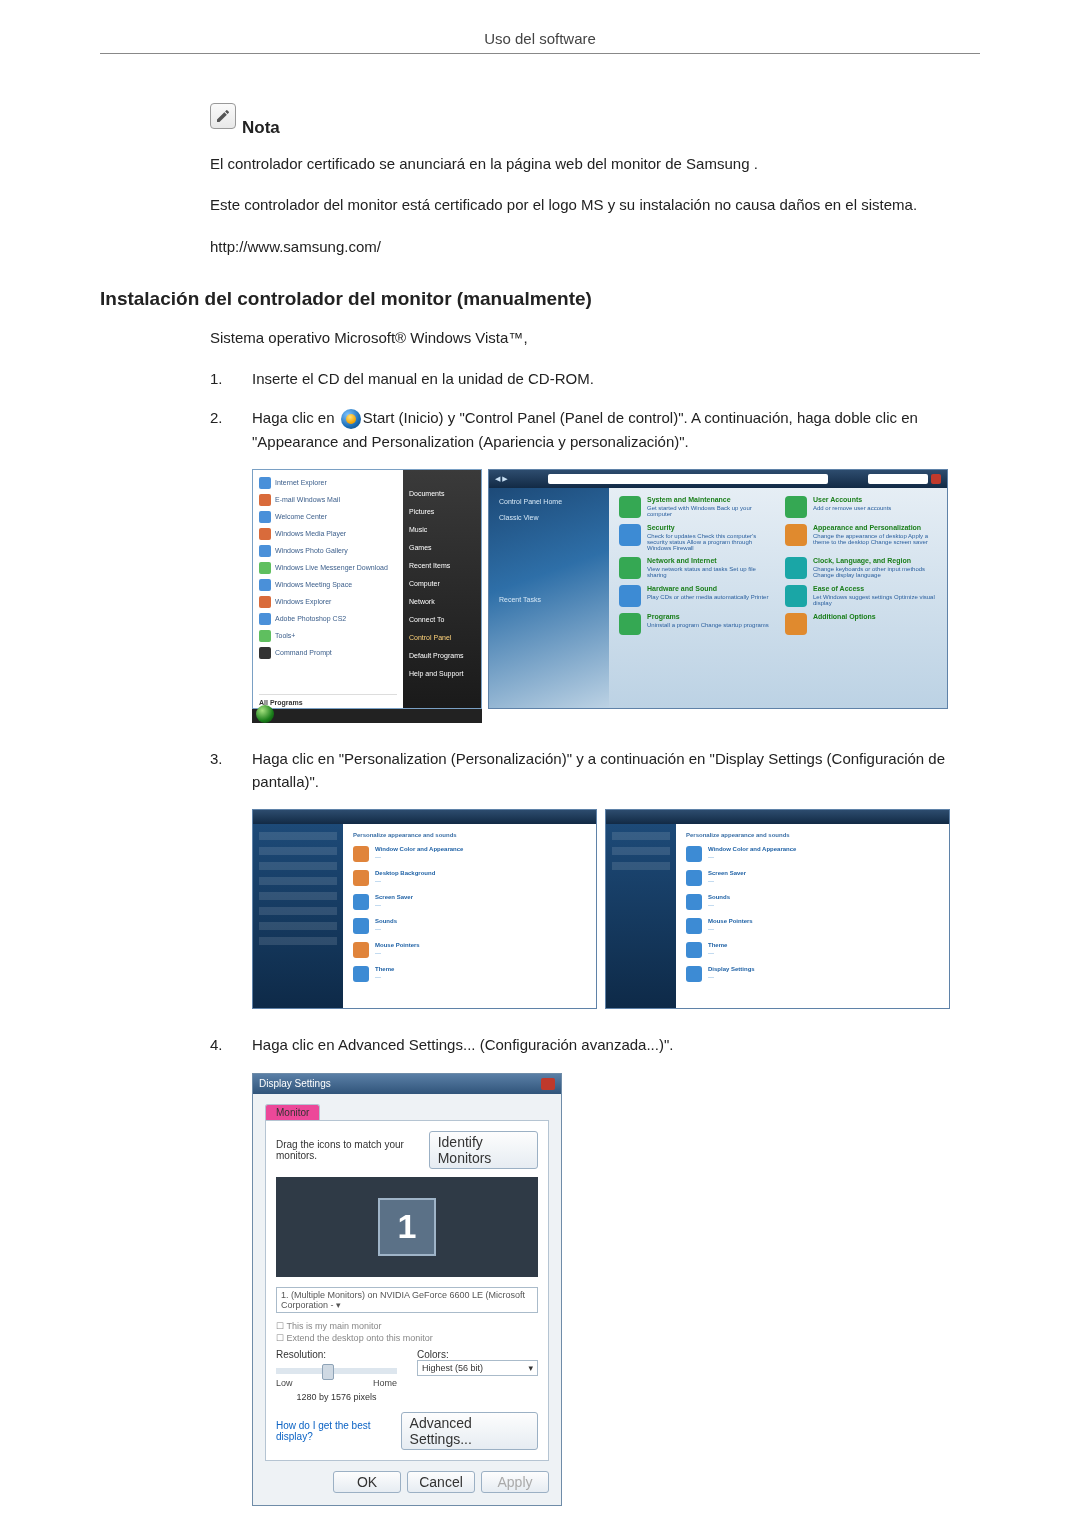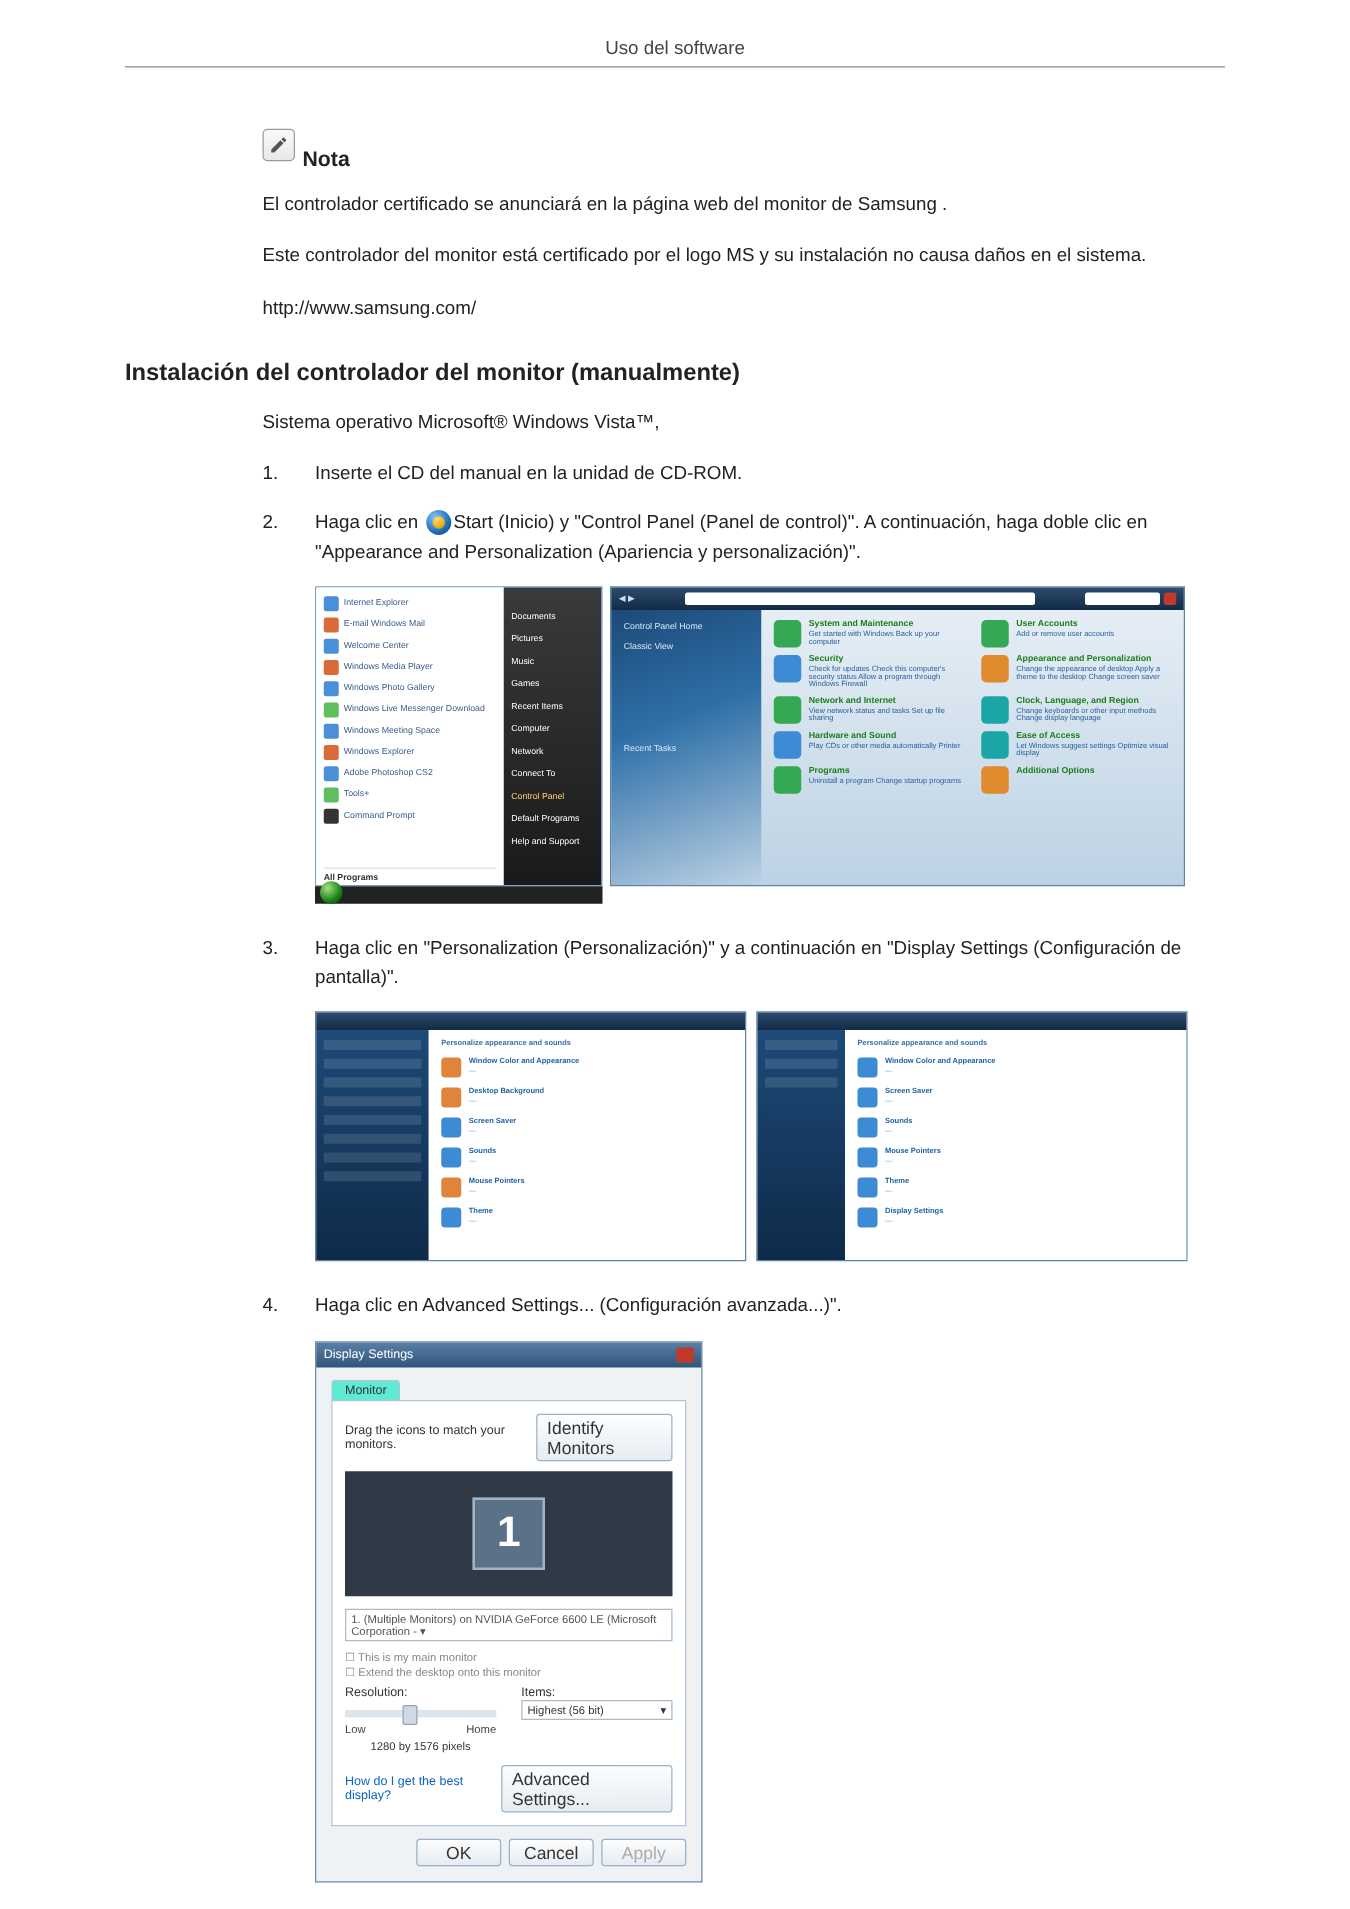--- a/index.html
+++ b/index.html
@@ -177,21 +177,21 @@
   .mock-pers-row .tx span{color:#6aa7da;}
 
   
   .mock-dlg {
     width:310px;margin:6px 0 24px 42px;border:1px solid #6f8ca8;
     background:#eef2f5;box-sizing:border-box;font-size:10px;color:#333;
   }
   .mock-dlg-title{height:20px;background:linear-gradient(#5a7fa6,#30547a);display:flex;align-items:center;padding:0 6px;color:#fff;font-size:10px;justify-content:space-between;}
   .mock-dlg-title .ctl{width:14px;height:12px;background:#c0392b;border-radius:2px;}
   .mock-dlg-body{padding:10px 12px 12px 12px;}
-  .mock-dlg-tab{display:inline-block;background:#5eead4;border:1px solid #b5c4d2;border-bottom:none;border-radius:3px 3px 0 0;padding:2px 10px;font-size:10px;}
+  .mock-dlg-tab{display:inline-block;background:#ec4899;border:1px solid #b5c4d2;border-bottom:none;border-radius:3px 3px 0 0;padding:2px 10px;font-size:10px;}
   .mock-dlg-panel{background:#fff;border:1px solid #b5c4d2;padding:10px;}
   .mock-dlg-toprow{display:flex;justify-content:space-between;align-items:center;margin-bottom:8px;}
   .mock-dlg-btn{border:1px solid #9bb0c4;background:linear-gradient(#fdfdfd,#e6ecf2);padding:2px 8px;border-radius:3px;font-size:14px;color:#333;}
   .mock-dlg-preview{height:100px;background:#2f3a46;display:flex;align-items:center;justify-content:center;margin-bottom:10px;}
   .mock-dlg-preview .mon{width:54px;height:54px;background:#5b7187;display:flex;align-items:center;justify-content:center;color:#fff;font-size:34px;font-weight:bold;border:2px solid #9fb4c8;}
   .mock-dlg-combo{border:1px solid #aabbca;padding:2px 4px;font-size:9px;color:#555;margin:4px 0 8px 0;}
   .mock-dlg-chk{font-size:9px;color:#888;margin:2px 0;}
   .mock-dlg-row{display:flex;gap:20px;font-size:10px;margin-top:6px;}
   .mock-dlg-col{flex:1;}
   .mock-dlg-slider{height:6px;background:#dde6ee;margin:8px 0 4px 0;position:relative;}
@@ -573,21 +573,21 @@
               <div class="mock-dlg-slider">
                   <div class="thumb"></div>
                 </div>
               <div class="mock-dlg-slabels">
                   <span>Low</span>
                   <span>Home</span>
                 </div>
               <div class="mock-dlg-res">1280 by 1576 pixels</div>
             </div>
             <div class="mock-dlg-col">
-              <div>Items:</div>
+              <div>Colors:</div>
               <div class="mock-dlg-sel">
                   <span>Highest (56 bit)</span>
                   <span>▾</span>
                 </div>
             </div>
           </div>
           <div class="mock-dlg-botrow">
             <span class="mock-dlg-link">How do I get the best display?</span>
             <span class="mock-dlg-btn">Advanced Settings...</span>
           </div>

